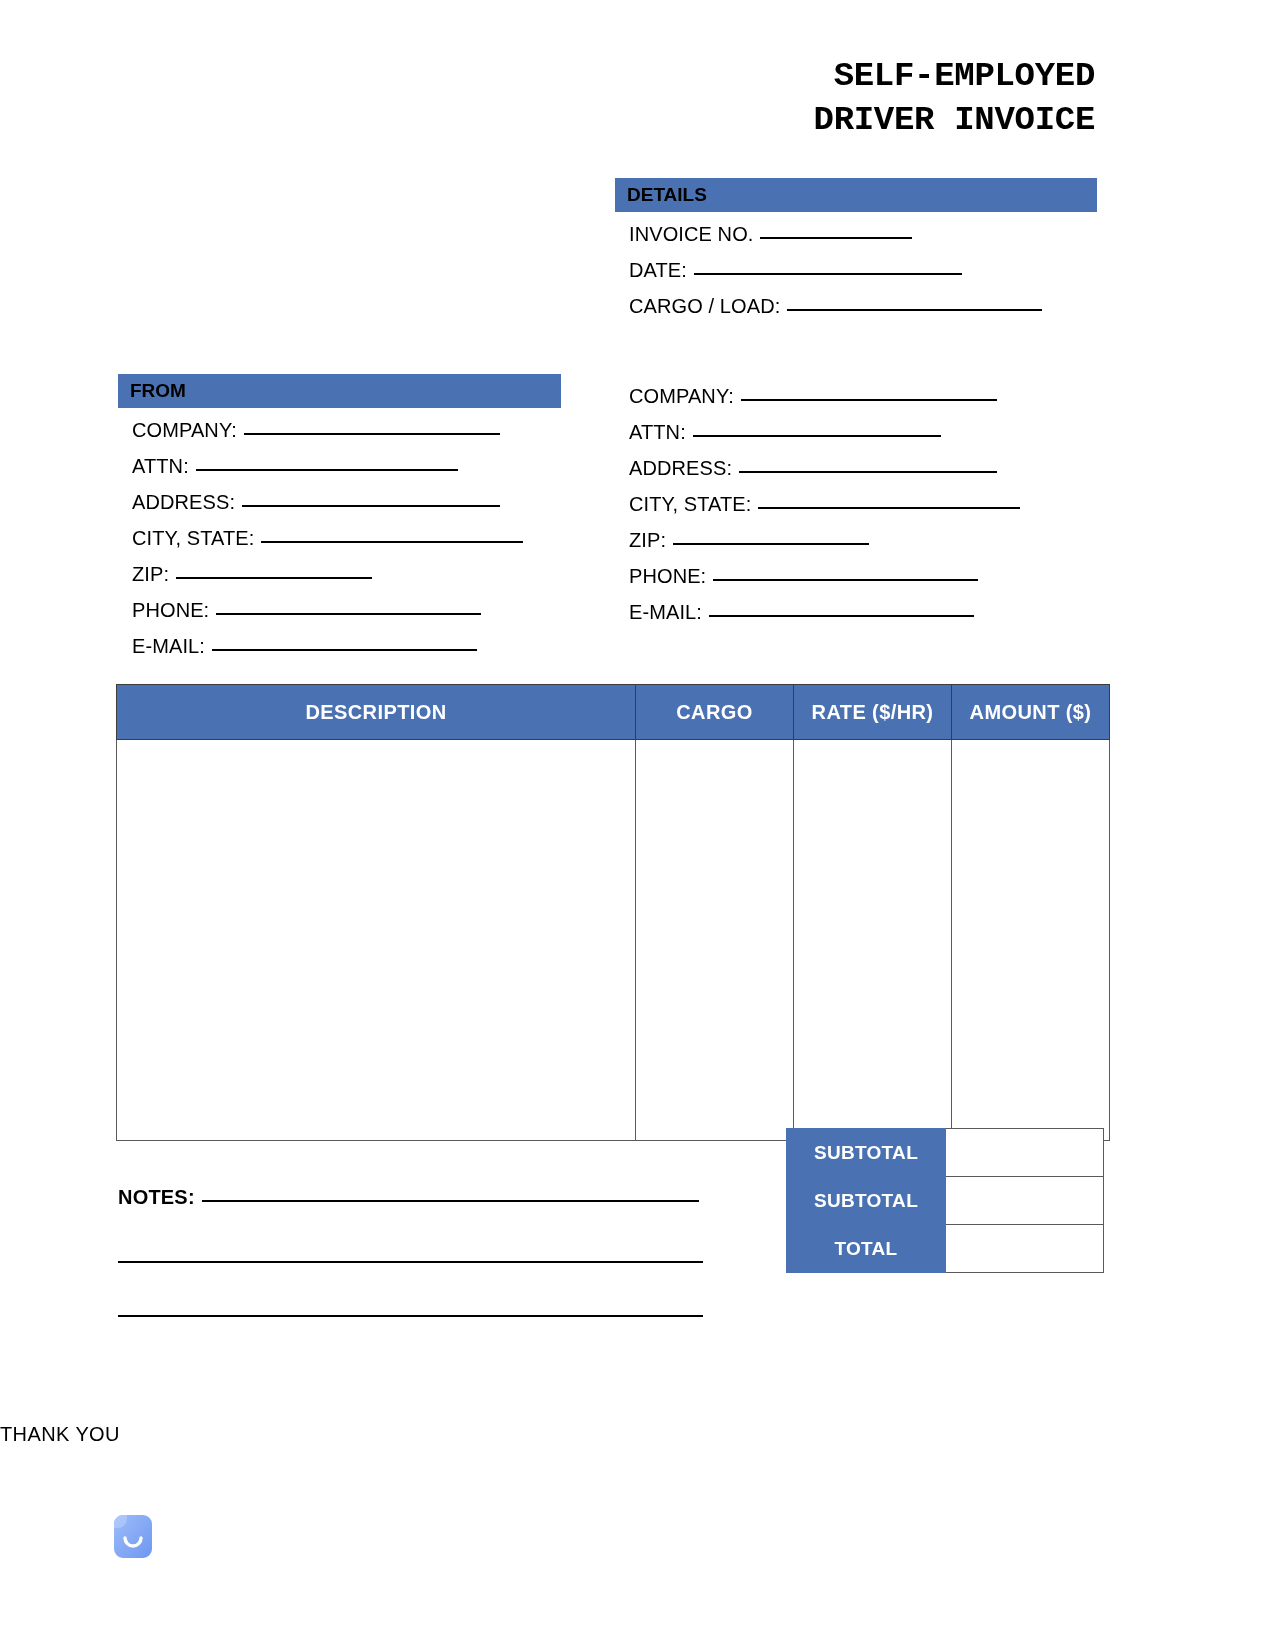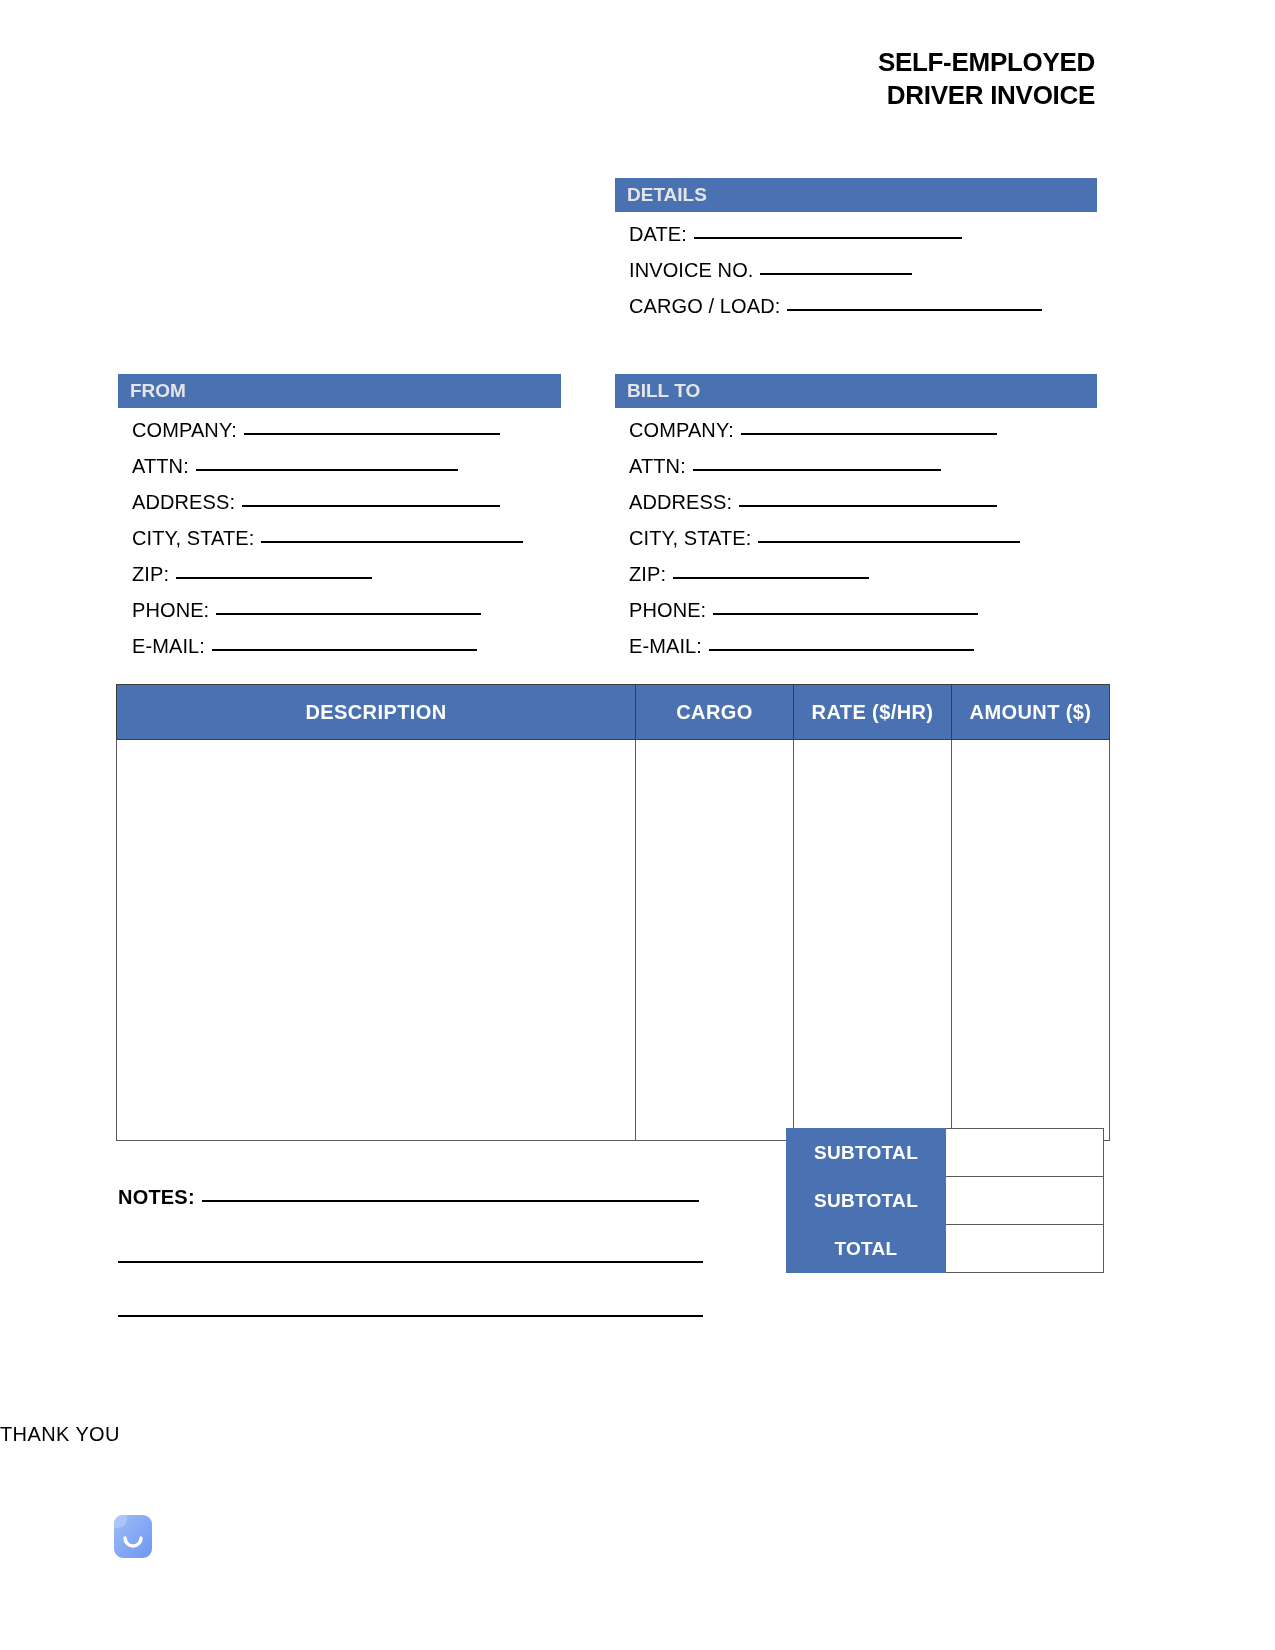--- a/index.html
+++ b/index.html
@@ -20,34 +20,35 @@
     left: 0; top: 0;
     width: 1275px;
     height: 1650px;
     background: #fff;
   }
 
   
   .title-block {
     position: absolute;
     right: 180px;
-    top: 46px;
+    top: 55px;
     text-align: right;
-    font-size: 26px;
+    font-size: 34px;
     font-weight: bold;
     line-height: 1.28;
     letter-spacing: -0.3px;
     white-space: nowrap;
+    font-family: Liberation Mono, monospace;
   }
   .title-line { display: block; }
 
   
   .bar {
     background: #4A72B2;
-    color: #e5e5e5;
+    color: #000000;
     font-weight: bold;
     font-size: 19px;
     padding: 7px 4px 8px 12px;
     box-sizing: border-box;
     line-height: 1;
   }
 
   
   .fields { margin-top: 4px; }
   .field-row {
@@ -194,41 +195,40 @@
 <div class="page">
 
   <div class="title-block">
     <span class="title-line">SELF-EMPLOYED</span>
     <span class="title-line">DRIVER INVOICE</span>
   </div>
 
   <div class="details-block">
     <div class="bar">DETAILS</div>
     <div class="fields">
+      <div class="field-row"><span>INVOICE NO.</span><span class="rule" style="width:152px"></span></div>
       <div class="field-row"><span>DATE:</span><span class="rule" style="width:268px"></span></div>
-      <div class="field-row"><span>INVOICE NO.</span><span class="rule" style="width:152px"></span></div>
       <div class="field-row"><span>CARGO / LOAD:</span><span class="rule" style="width:255px"></span></div>
     </div>
   </div>
 
   <div class="from-block">
     <div class="bar">FROM</div>
     <div class="fields">
       <div class="field-row"><span>COMPANY:</span><span class="rule" style="width:256px"></span></div>
       <div class="field-row"><span>ATTN:</span><span class="rule" style="width:262px"></span></div>
       <div class="field-row"><span>ADDRESS:</span><span class="rule" style="width:258px"></span></div>
       <div class="field-row"><span>CITY, STATE:</span><span class="rule" style="width:262px"></span></div>
       <div class="field-row"><span>ZIP:</span><span class="rule" style="width:196px"></span></div>
       <div class="field-row"><span>PHONE:</span><span class="rule" style="width:265px"></span></div>
       <div class="field-row"><span>E-MAIL:</span><span class="rule" style="width:265px"></span></div>
     </div>
   </div>
 
   <div class="billto-block">
-    <div class="bar">BILL TO</div>
     <div class="fields">
       <div class="field-row"><span>COMPANY:</span><span class="rule" style="width:256px"></span></div>
       <div class="field-row"><span>ATTN:</span><span class="rule" style="width:248px"></span></div>
       <div class="field-row"><span>ADDRESS:</span><span class="rule" style="width:258px"></span></div>
       <div class="field-row"><span>CITY, STATE:</span><span class="rule" style="width:262px"></span></div>
       <div class="field-row"><span>ZIP:</span><span class="rule" style="width:196px"></span></div>
       <div class="field-row"><span>PHONE:</span><span class="rule" style="width:265px"></span></div>
       <div class="field-row"><span>E-MAIL:</span><span class="rule" style="width:265px"></span></div>
     </div>
   </div>

